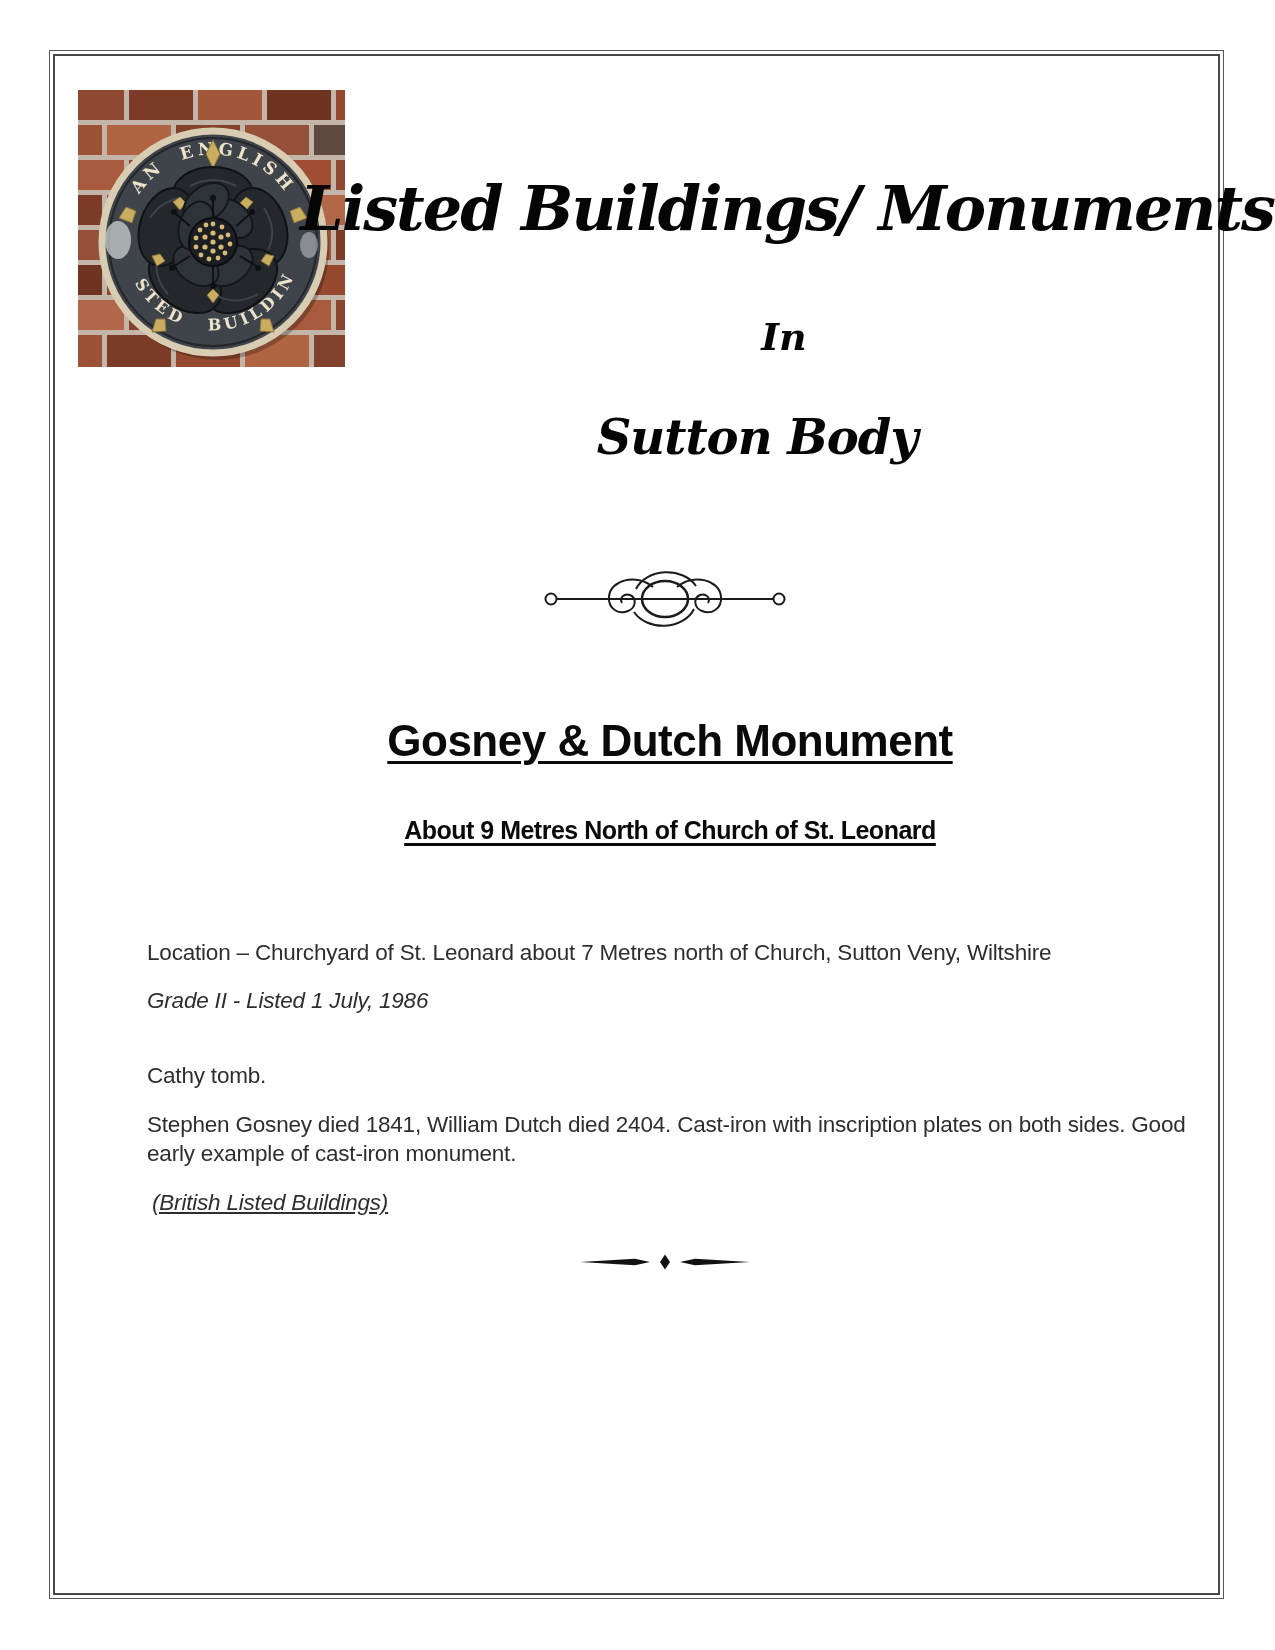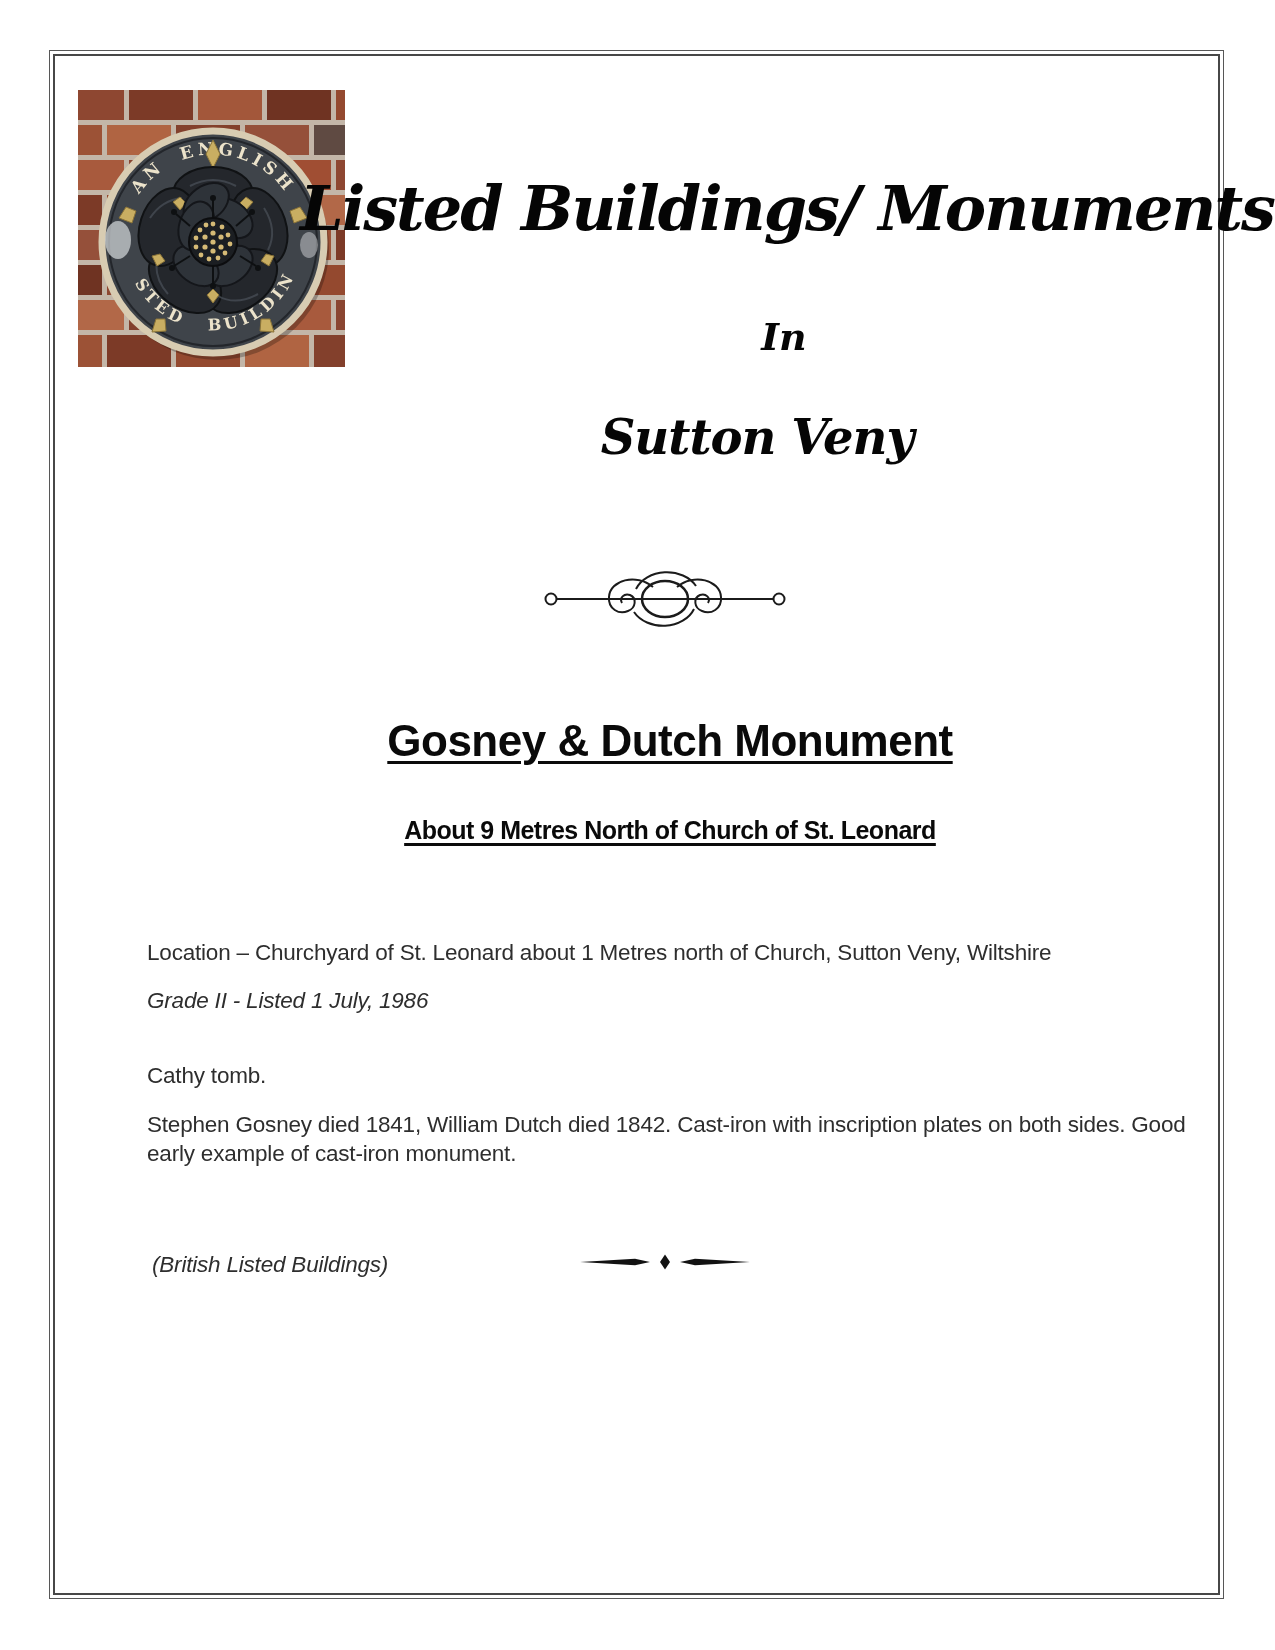--- a/index.html
+++ b/index.html
@@ -49,21 +49,21 @@
   .monument-subheading span { text-decoration-thickness:2.5px; text-underline-offset:4px; }
   .body-line {
     left:147px; width:990px; font-size:22.5px; letter-spacing:-0.2px;
     line-height:1.25; color:#2e2e2e; white-space:nowrap;
   }
   .loc    { top:939px; }
   .grade  { top:987px;font-style:italic; }
   .tomb   { top:1062px; }
   .desc1  { top:1111px; }
   .desc2  { top:1140px; }
-  .source { top:1251px; left:152px; font-style:italic; }
+  .source { top:1189px; left:152px; font-style:italic;text-decoration:underline; }
   .footer-line {
     left:143px; top:1521px; font-size:23px; letter-spacing:-0.2px; color:#161616;
     white-space:nowrap;
   }
   svg text { font-family:"DejaVu Serif", serif; }
 </style>
 </head>
 <body>
 
 <div class="sheet">
@@ -223,21 +223,21 @@
         <circle cx="118" cy="157" r="2.4"></circle>
           <circle cx="118" cy="148" r="2.4"></circle>
         <circle cx="122" cy="140" r="2.4"></circle>
           <circle cx="128" cy="135" r="2.4"></circle>
       </g>
     </g>
   </svg>
 
   <div class="abs doc-title">Listed Buildings/ Monuments</div>
   <div class="abs doc-connector">In</div>
-  <div class="abs doc-place">Sutton Veny</div>
+  <div class="abs doc-place">Sutton Body</div>
 
   <svg class="abs" style="left:540px; top:570px;" width="250" height="58" viewBox="0 0 250 58">
     <g fill="none" stroke="#1b1b1b" stroke-width="2">
       <line x1="16" y1="29" x2="234" y2="29"></line>
       <circle cx="11" cy="29" r="5.5" fill="#ffffff"></circle>
       <circle cx="239" cy="29" r="5.5" fill="#ffffff"></circle>
 
       <path d="M113 17 C 96 3 70 10 69 27 C 68 39 79 45 88 41 C 96 38 97 28 90 25 C 84 23 79 28 82 33"></path>
 
       <path d="M137 17 C 154 3 180 10 181 27 C 182 39 171 45 162 41 C 154 38 153 28 160 25 C 166 23 171 28 168 33"></path>
@@ -248,24 +248,24 @@
     </g>
   </svg>
 
   <div class="abs monument-heading">
     <span>Gosney &amp; Dutch Monument</span>
   </div>
   <div class="abs monument-subheading">
     <span>About 9 Metres North of Church of St. Leonard</span>
   </div>
 
-  <div class="abs body-line loc">Location – Churchyard of St. Leonard about 1 Metres north of Church, Sutton Veny, Wiltshire</div>
+  <div class="abs body-line loc">Location – Churchyard of St. Leonard about 7 Metres north of Church, Sutton Veny, Wiltshire</div>
   <div class="abs body-line grade">Grade II - Listed 1 July, 1986</div>
   <div class="abs body-line tomb">Cathy tomb.</div>
-  <div class="abs body-line desc1">Stephen Gosney died 1841, William Dutch died 1842. Cast-iron with inscription plates on both sides. Good</div>
+  <div class="abs body-line desc1">Stephen Gosney died 1841, William Dutch died 2404. Cast-iron with inscription plates on both sides. Good</div>
   <div class="abs body-line desc2">early example of cast-iron monument.</div>
   <div class="abs body-line source">(British Listed Buildings)</div>
 
   <svg class="abs" style="left:575px; top:1252px;" width="180" height="20" viewBox="0 0 180 20">
     <g fill="#121212">
       <path d="M5 10 L60 6.8 L75 10 L60 13.2 Z"></path>
       <path d="M175 10 L120 6.8 L105 10 L120 13.2 Z"></path>
       <path d="M90 2.5 L95 10 L90 17.5 L85 10 Z"></path>
     </g>
   </svg>

